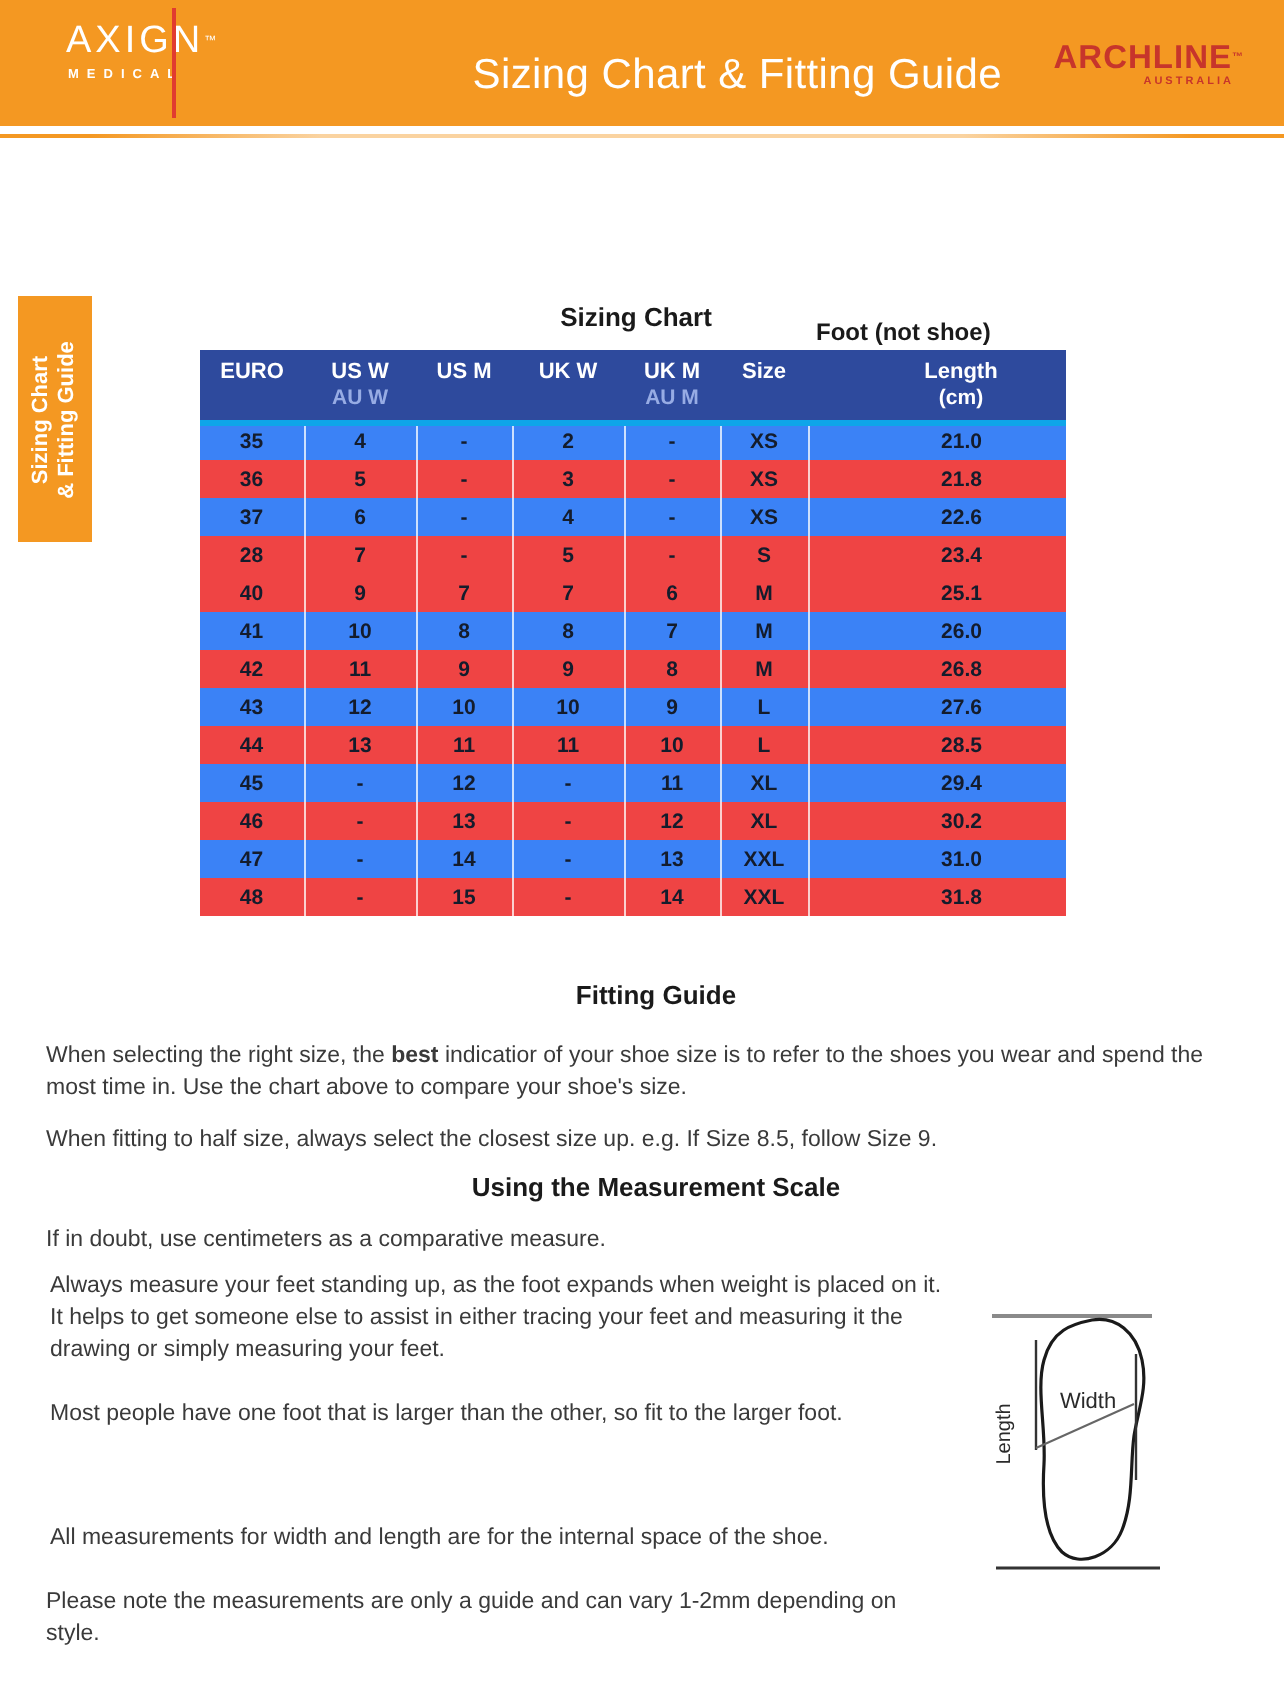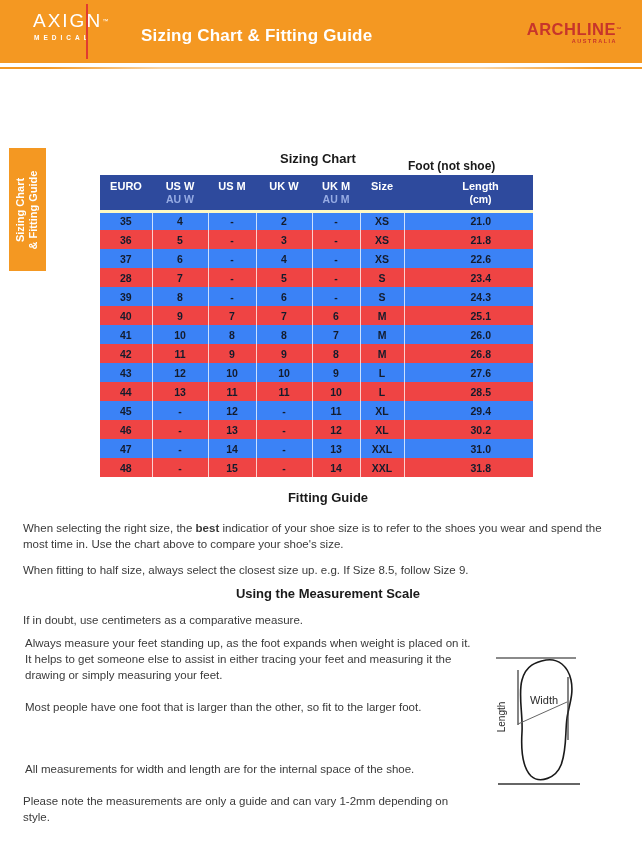--- a/index.html
+++ b/index.html
@@ -9,22 +9,22 @@
     font-family:"Liberation Sans", sans-serif; overflow:hidden; color:#333;
   }
   
   .banner { position:absolute; left:0; top:0; width:642px; height:63px; background:#F49822; }
   .axign { position:absolute; left:33px; top:11px; width:110px; color:#fff; }
   .axign-name { font-size:19px; font-weight:400; letter-spacing:2px; line-height:20px; }
   .axign-tm { font-size:6px; vertical-align:top; }
   .axign-sub { font-size:6.5px; font-weight:700; letter-spacing:4px; margin-top:3px; margin-left:1px; }
   .axign-line { position:absolute; left:53px; top:-7px; width:2px; height:55px; background:#E13B30; }
   .banner-title {
-    position:absolute; left:141px; top:26px; width:360px; text-align:left;
-    font-size:17px; font-weight:700; color:#ffffff; letter-spacing:0.2px;
+    position:absolute; left:141px; top:26px; width:360px; text-align:right;
+    font-size:21px; font-weight:400; color:#ffffff; letter-spacing:0.2px;
   }
   .archline { position:absolute; right:20px; top:21px; color:#C7352B; text-align:left; }
   .archline-name { font-size:16.5px; font-weight:700; letter-spacing:0.5px; line-height:16px; }
   .archline-tm { font-size:5.5px; vertical-align:top; }
   .archline-sub { font-size:5.5px; font-weight:700; letter-spacing:1.5px; text-align:right; padding-right:5px; margin-top:1px; }
   .banner-rule {
     position:absolute; left:0; top:67px; width:642px; height:2px;
     background:linear-gradient(to right,#F49822 0%,#F49822 7%,#FAD3A0 25%,#FAD3A0 75%,#F49822 93%,#F49822 100%);
   }
   
@@ -35,21 +35,21 @@
   .side-tab-text {
     transform:rotate(-90deg); white-space:nowrap; text-align:center;
     color:#fff; font-size:11px; font-weight:700; line-height:13px;
   }
   
   .chart-title { position:absolute; left:0; top:151px; width:636px; text-align:center; font-size:13px; font-weight:700; color:#1a1a1a; }
   .foot-label  { position:absolute; left:408px; top:159px; width:104px; text-align:left; font-size:12px; font-weight:700; color:#1a1a1a; }
   table.sizing { position:absolute; left:100px; top:175px; width:433px; border-collapse:collapse; table-layout:fixed; }
   table.sizing th, table.sizing td { font-weight:700; }
   table.sizing thead tr { background:#2E4A9D; height:36px; }
-  table.sizing thead th { color:#ffffff; font-size:11px; vertical-align:top; padding-top:5px; text-align:center; line-height:13px; border-bottom:3px solid #fef9c3;margin-top:48px; }
+  table.sizing thead th { color:#ffffff; font-size:11px; vertical-align:top; padding-top:5px; text-align:center; line-height:13px; border-bottom:3px solid #0ea5e9;margin-top:48px; }
   .th-sub { font-size:10.5px; color:#97ACE4; font-weight:700; }
   .th-sub.white { color:#ffffff; }
   table.sizing tbody tr { height:19px; }
   table.sizing tbody td { font-size:10.5px; color:#141C2C; text-align:center; border-left:1px solid rgba(255,255,255,0.75); }
   table.sizing tbody td:first-child { border-left:none; }
   tr.row-blue { background:#3b82f6; }
   tr.row-lav  { background:#ef4444; }
   .col-length { padding-left:24px; }
   
   .sec-heading { position:absolute; left:0; width:612px; text-align:center; font-size:13px; font-weight:700; color:#1a1a1a;padding-left:44px; }
@@ -154,29 +154,20 @@
         </tr>
         <tr class="row-lav">
           <td>28</td>
           <td>7</td>
           <td>-</td>
           <td>5</td>
           <td>-</td>
           <td>S</td>
           <td class="col-length">23.4</td>
         </tr>
-        <tr class="row-blue">
-          <td>39</td>
-          <td>8</td>
-          <td>-</td>
-          <td>6</td>
-          <td>-</td>
-          <td>S</td>
-          <td class="col-length">24.3</td>
-        </tr>
         <tr class="row-lav">
           <td>40</td>
           <td>9</td>
           <td>7</td>
           <td>7</td>
           <td>6</td>
           <td>M</td>
           <td class="col-length">25.1</td>
         </tr>
         <tr class="row-blue">

